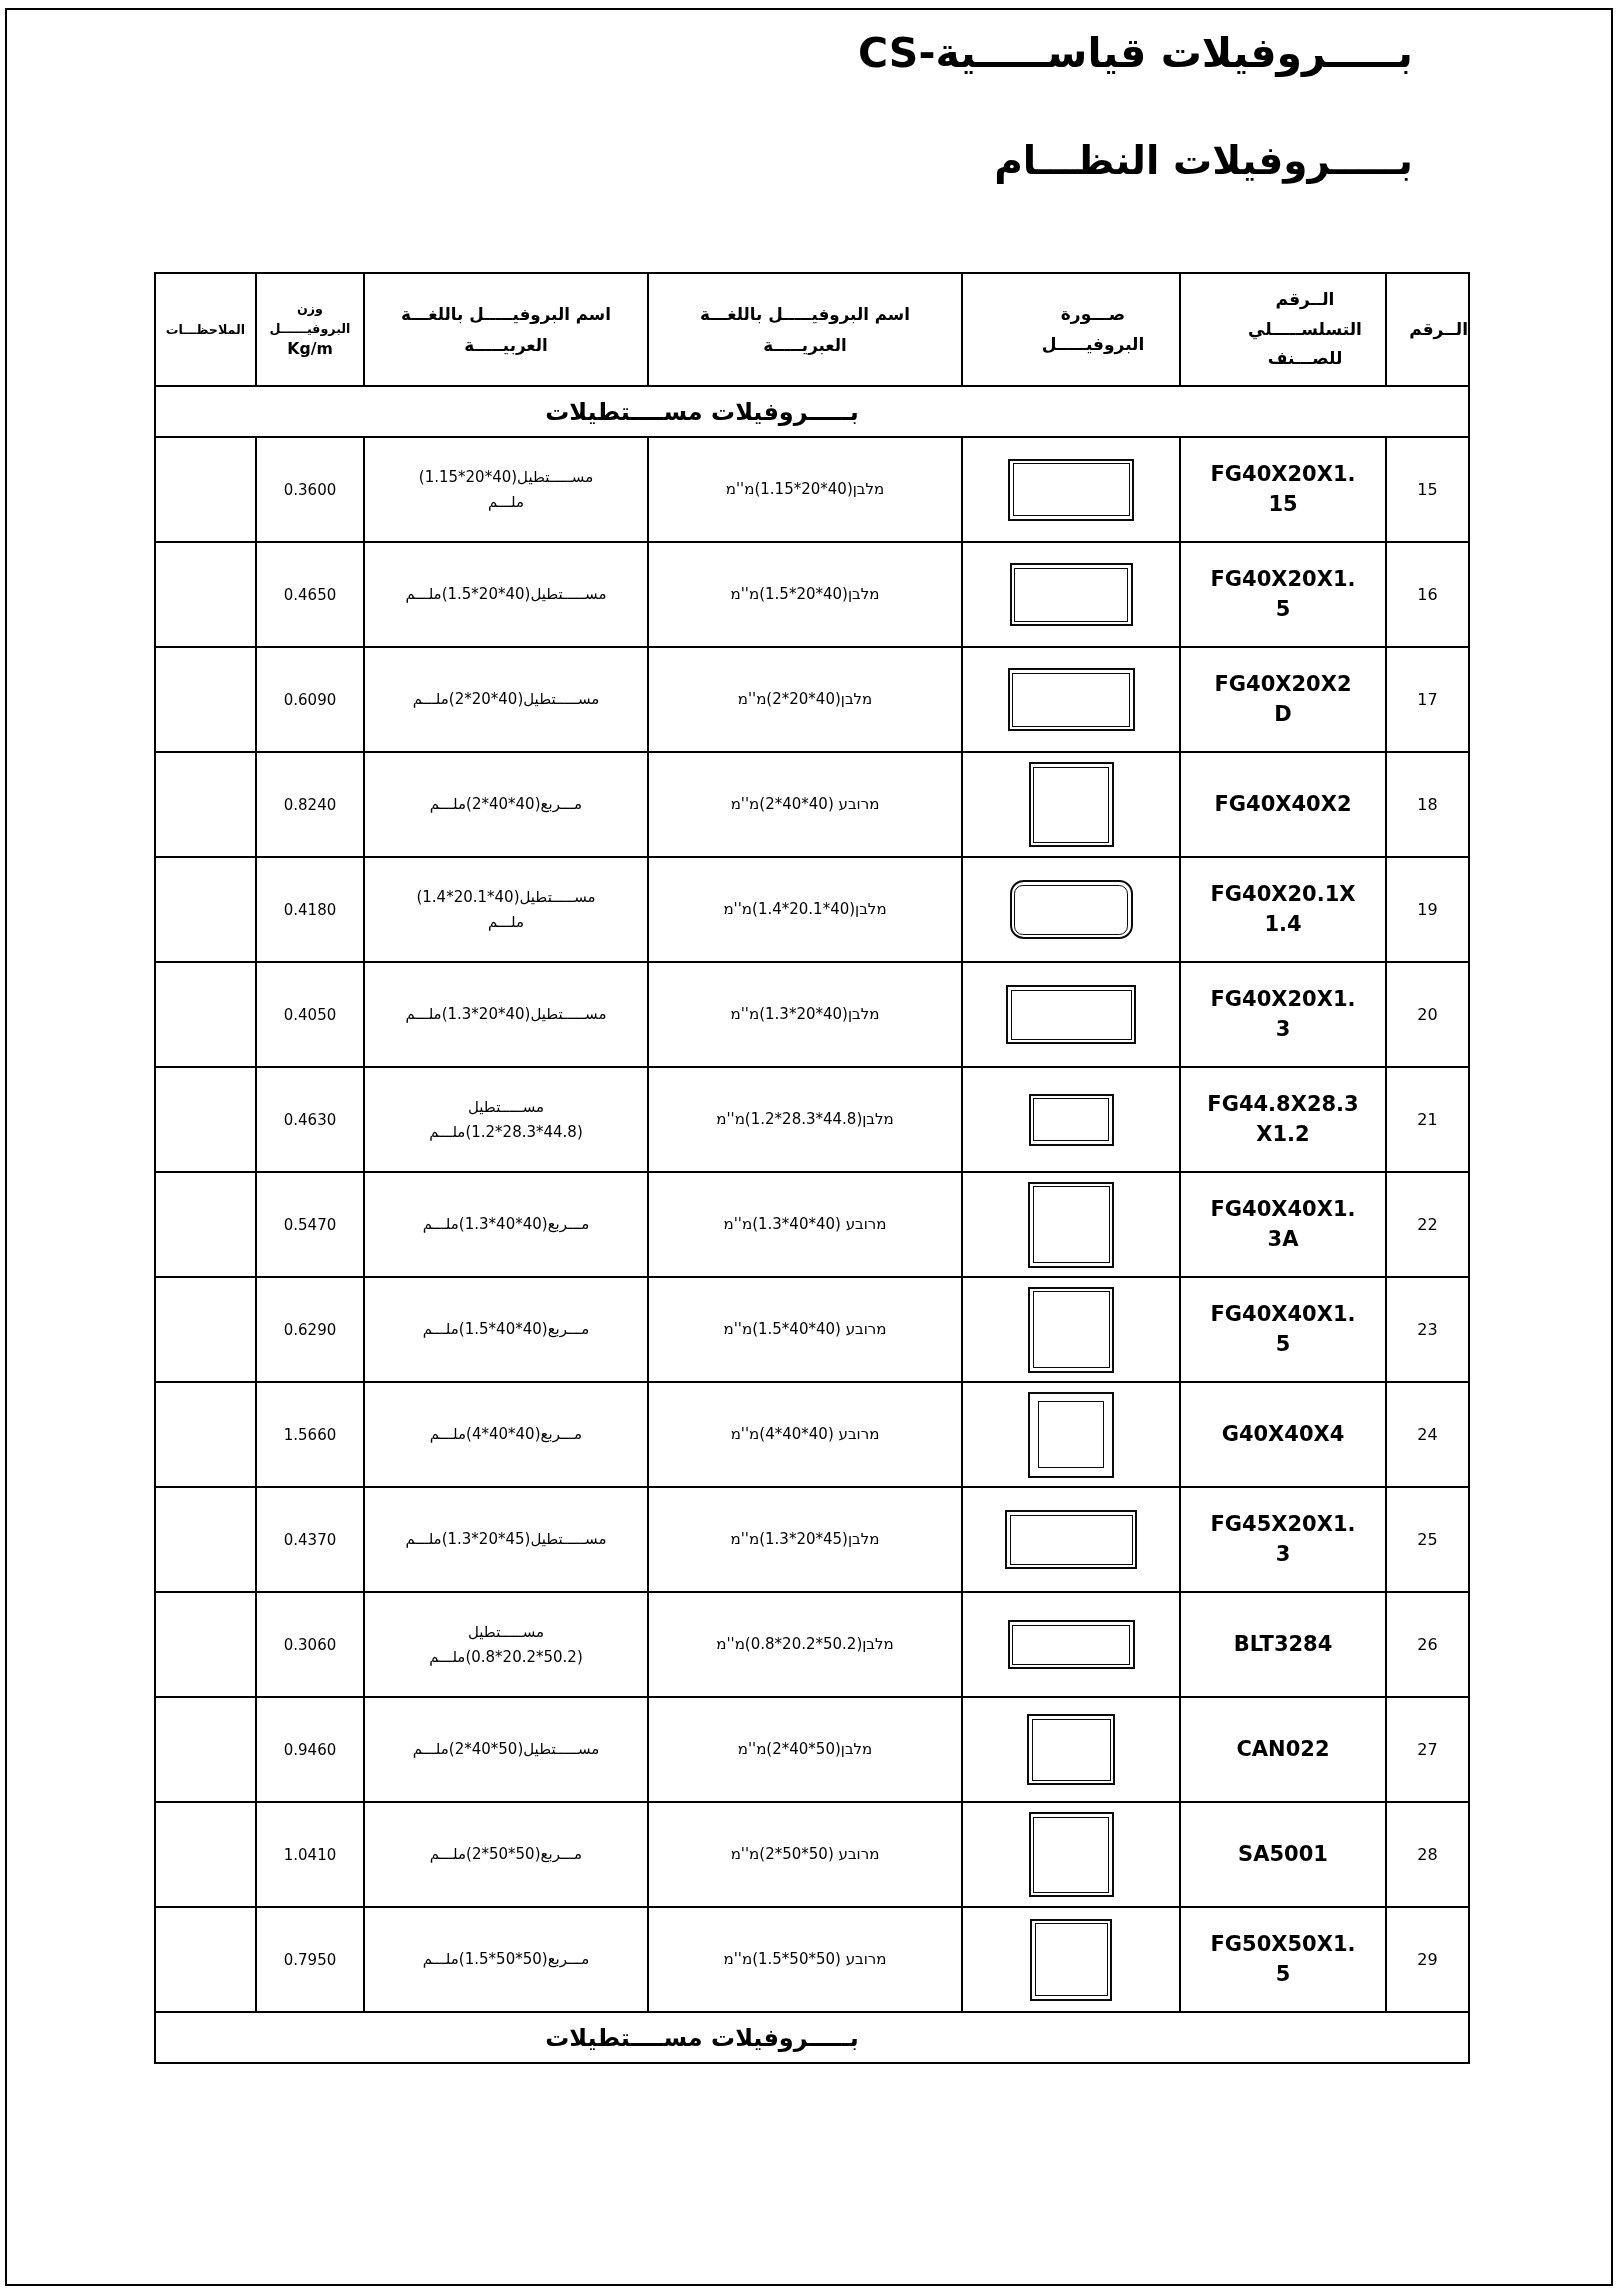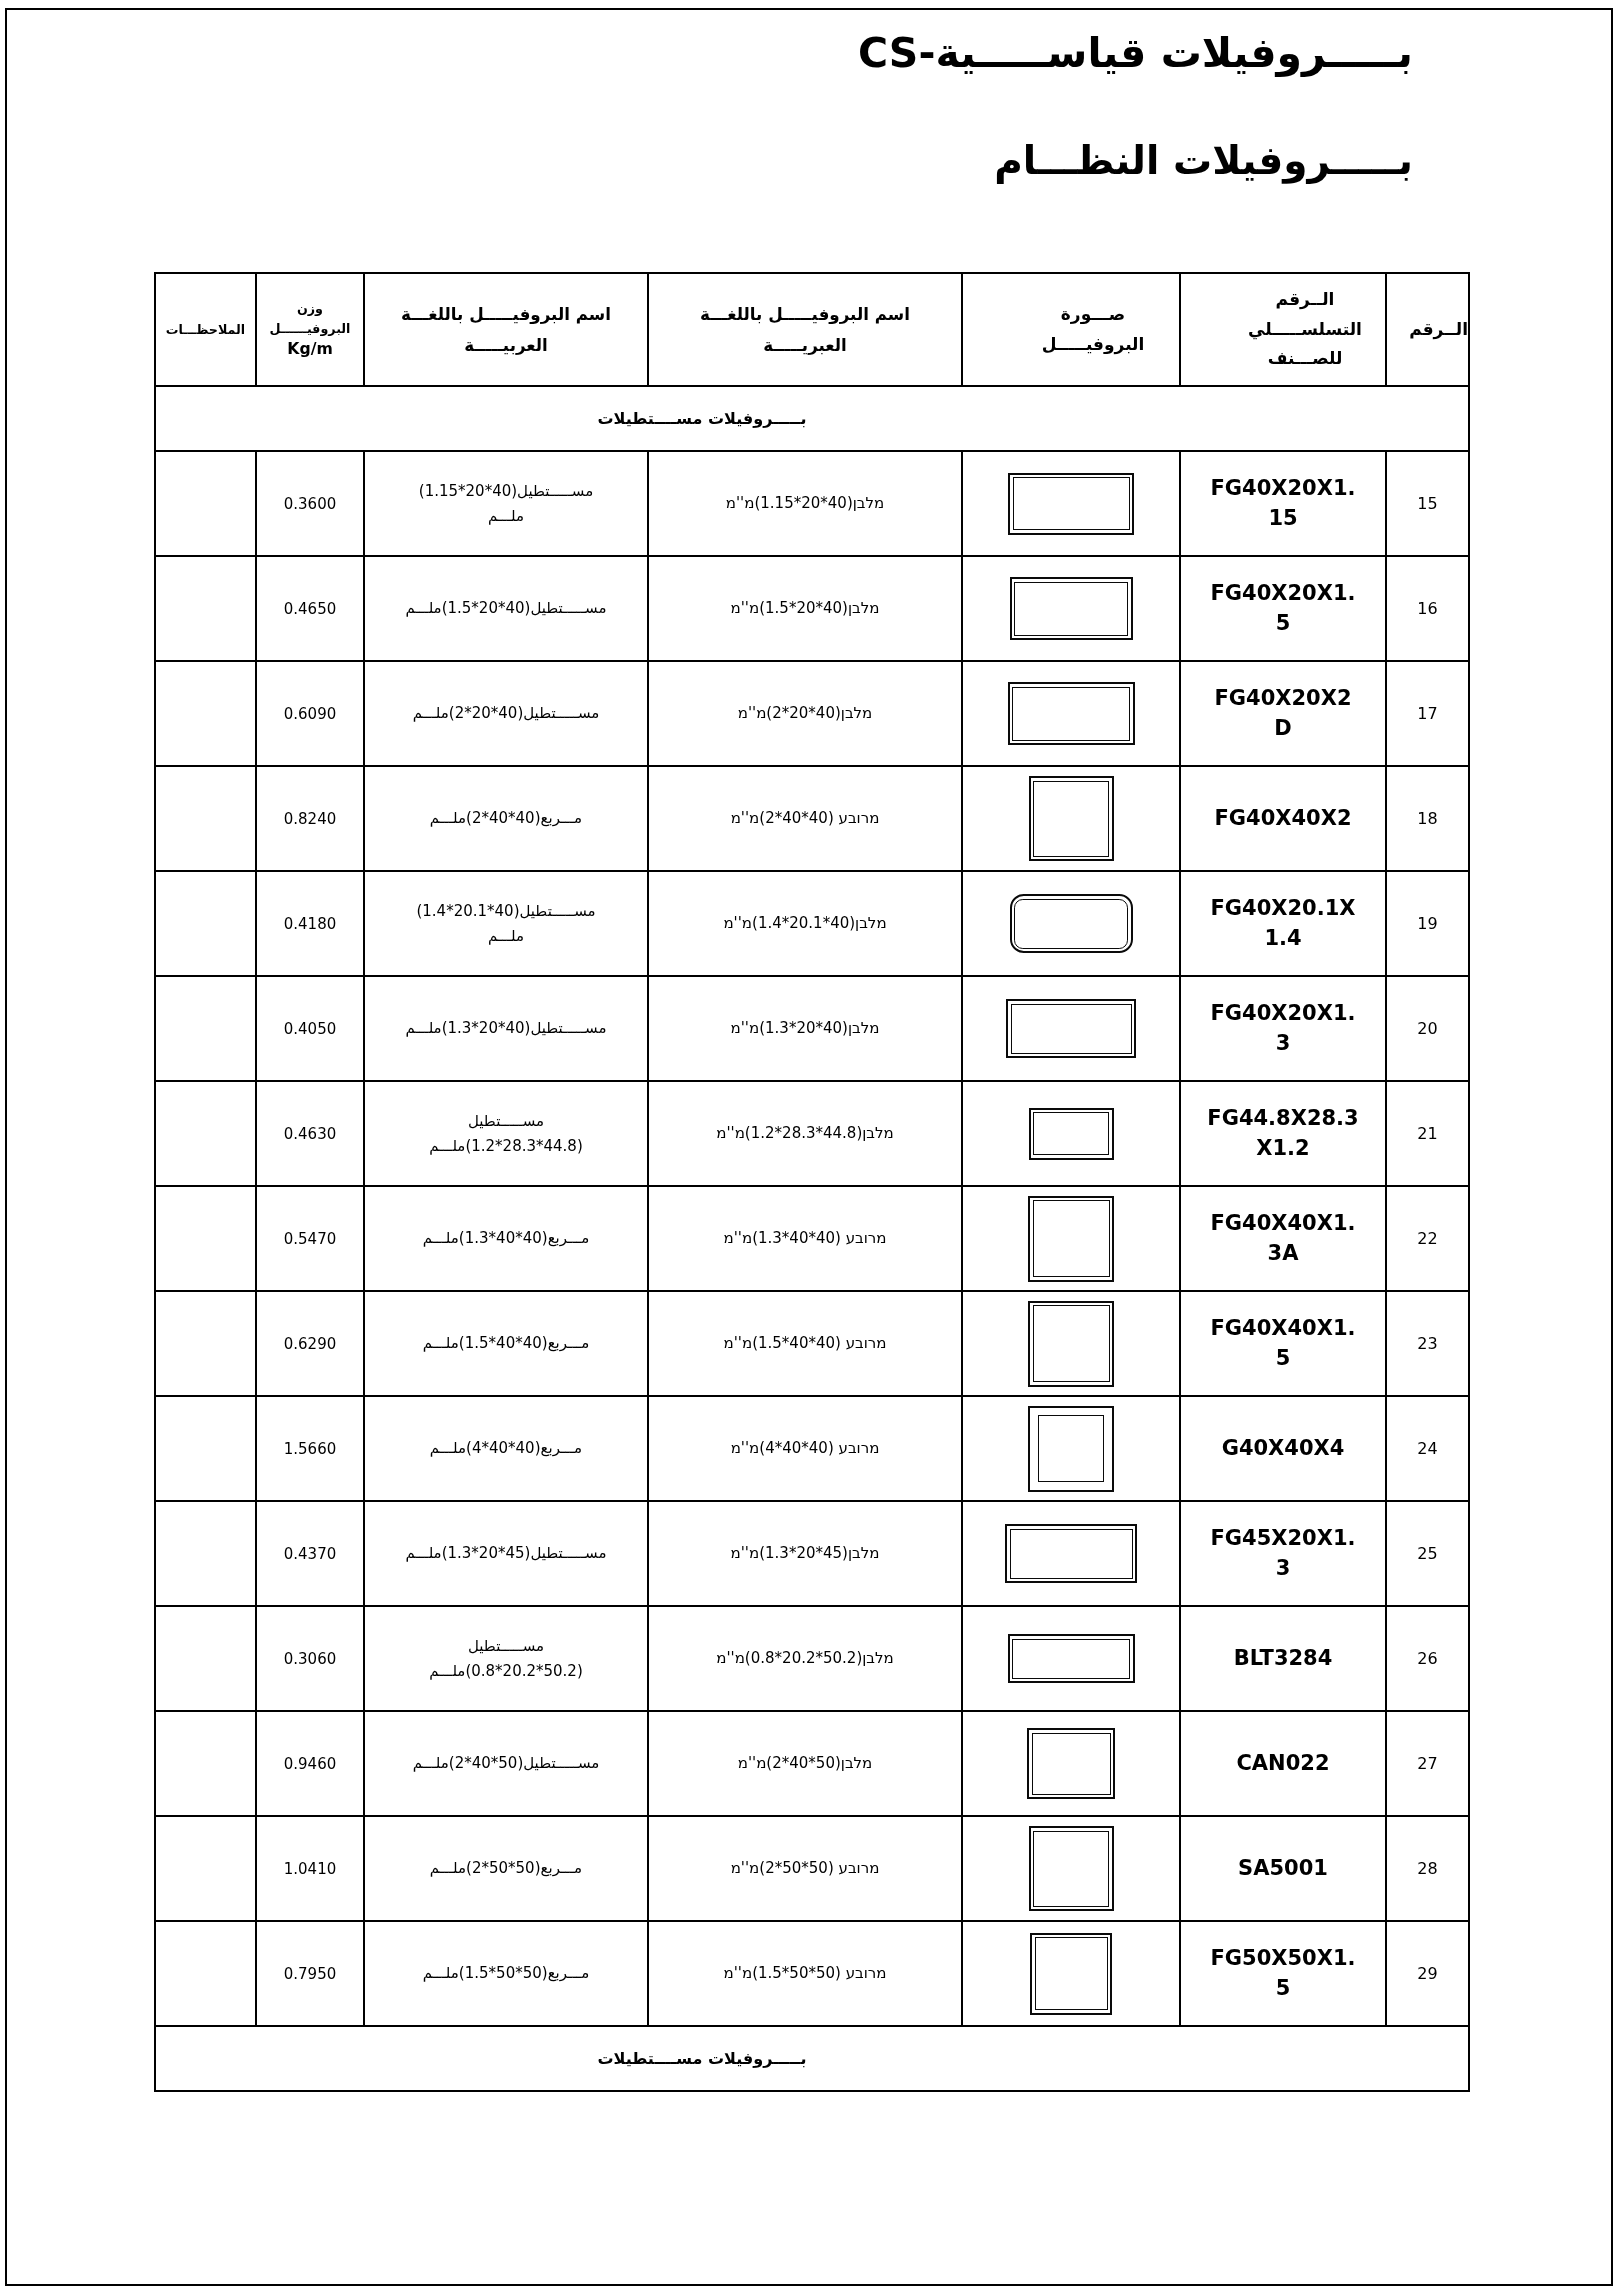--- a/index.html
+++ b/index.html
@@ -30,21 +30,21 @@
   }
   td {
     border:2px solid #000; text-align:center; vertical-align:middle;
     padding:0; overflow:hidden;
   }
   .header-row td { height:113px; font-weight:bold; border-bottom:2.9px solid #000;margin-top:44px; }
   .hl-big  { font-size:17px; line-height:1.75;padding-left:44px; }
   .hl-med  { font-size:16.7px; line-height:1.8; }
   .hl-sm   { font-size:12.7px; line-height:1.55; }
   .hl-kgm  { font-size:15.7px; line-height:1.4; }
-  .section-row td { height:65px; font-weight:bold; font-size:16px;padding-left:44px; }
+  .section-row td { height:51px; font-weight:bold; font-size:24px;padding-left:44px; }
   .section-row.top td { border-bottom:2.9px solid #000; }
   .section-row.bottom td { border-top:2.9px solid #000; }
   .section-label { position:relative; right:132px; }
   .data-row { height:105px; }
   .num-cell    { font-size:16px; }
   .serial-cell { font-weight:bold; font-size:21px; word-break:break-all;
                  padding:0 25.5px; line-height:1.4; }
   .name-cell   { font-size:15px; white-space:pre-line; line-height:1.65;
                  padding:0 5.9px; }
   .weight-cell { font-size:15px; }

